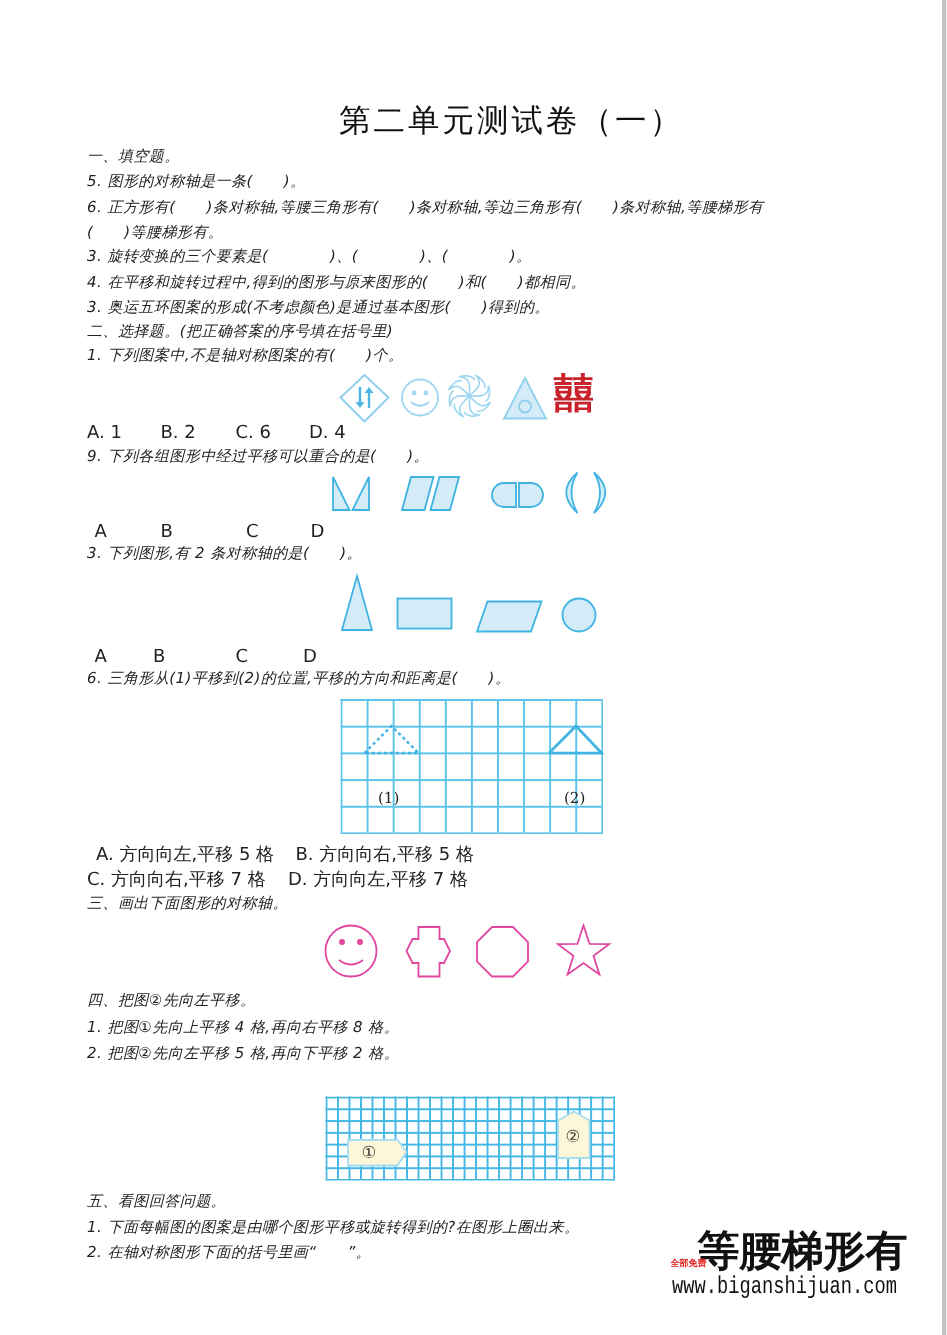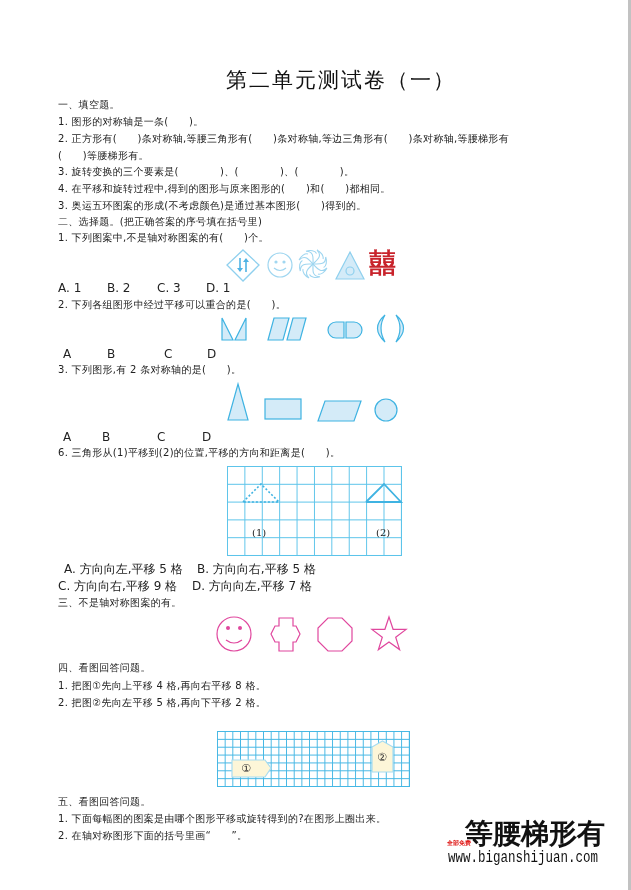--- a/index.html
+++ b/index.html
@@ -8,21 +8,21 @@
       font-family: "DejaVu Sans", sans-serif; color: #222222;
     }
     .edge-bar { position: absolute; left: 628px; top: 0; width: 3px; height: 890px; background: #c2c2c2; }
     .title {
       position: absolute; left: 226px; top: 68px; width: 216px;
       font-family: "DejaVu Serif", serif; font-size: 21px; line-height: 24px;
       letter-spacing: 2px; color: #111; white-space: nowrap;
     }
     .ln {
       position: absolute; left: 58px; font-size: 10px; line-height: 14px;
-      letter-spacing: 0.3px; white-space: pre; color: #222;
+      letter-spacing: 0.3px; white-space: pre; color: #222; font-style: italic;
     }
     .lbl { position: absolute; font-size: 12px; line-height: 14px; white-space: pre; color: #222; }
     .overlay { position: absolute; left: 0; top: 0; pointer-events: none; }
     .xi {
       position: absolute; left: 369px; top: 247px; font-size: 27px; line-height: 32px;
       font-weight: bold; color: #c8232b;
     }
     .grid4 {
       position: absolute; left: 227px; top: 466px; width: 174px; height: 89px;
       background-image:
@@ -58,59 +58,59 @@
     }
   </style>
 </head>
 <body>
 
 <div class="edge-bar"></div>
 
 <div class="title">第二单元测试卷（一）</div>
 
 <div class="ln" style="top:98px">一、填空题。</div>
-<div class="ln" style="top:115px">1. 图形的对称轴是一条(　　)。</div>
-<div class="ln" style="top:132px">2. 正方形有(　　)条对称轴,等腰三角形有(　　)条对称轴,等边三角形有(　　)条对称轴,等腰梯形有</div>
+<div class="ln" style="top:115px">5. 图形的对称轴是一条(　　)。</div>
+<div class="ln" style="top:132px">6. 正方形有(　　)条对称轴,等腰三角形有(　　)条对称轴,等边三角形有(　　)条对称轴,等腰梯形有</div>
 <div class="ln" style="top:149px">(　　)等腰梯形有。</div>
 <div class="ln" style="top:165px">3. 旋转变换的三个要素是(　　　　)、(　　　　)、(　　　　)。</div>
 <div class="ln" style="top:182px">4. 在平移和旋转过程中,得到的图形与原来图形的(　　)和(　　)都相同。</div>
 <div class="ln" style="top:199px">3. 奥运五环图案的形成(不考虑颜色)是通过基本图形(　　)得到的。</div>
 
 <div class="ln" style="top:215px">二、选择题。(把正确答案的序号填在括号里)</div>
 <div class="ln" style="top:231px">1. 下列图案中,不是轴对称图案的有(　　)个。</div>
 <div class="xi">囍</div>
 <div class="lbl" style="left:58px;top:281px">A. 1</div>
 <div class="lbl" style="left:107px;top:281px">B. 2</div>
-<div class="lbl" style="left:157px;top:281px">C. 3</div>
-<div class="lbl" style="left:206px;top:281px">D. 1</div>
+<div class="lbl" style="left:157px;top:281px">C. 6</div>
+<div class="lbl" style="left:206px;top:281px">D. 4</div>
 
-<div class="ln" style="top:298px">2. 下列各组图形中经过平移可以重合的是(　　)。</div>
+<div class="ln" style="top:298px">9. 下列各组图形中经过平移可以重合的是(　　)。</div>
 <div class="lbl" style="left:63px;top:347px">A</div>
 <div class="lbl" style="left:107px;top:347px">B</div>
 <div class="lbl" style="left:164px;top:347px">C</div>
 <div class="lbl" style="left:207px;top:347px">D</div>
 
 <div class="ln" style="top:363px">3. 下列图形,有 2 条对称轴的是(　　)。</div>
 <div class="lbl" style="left:63px;top:430px">A</div>
 <div class="lbl" style="left:102px;top:430px">B</div>
 <div class="lbl" style="left:157px;top:430px">C</div>
 <div class="lbl" style="left:202px;top:430px">D</div>
 
 <div class="ln" style="top:446px">6. 三角形从(1)平移到(2)的位置,平移的方向和距离是(　　)。</div>
 <div class="grid4"></div>
 <div class="grid-lbl" style="left:252px;top:527px">(1)</div>
 <div class="grid-lbl" style="left:376px;top:527px">(2)</div>
 <div class="lbl" style="left:64px;top:562px">A. 方向向左,平移 5 格</div>
 <div class="lbl" style="left:197px;top:562px">B. 方向向右,平移 5 格</div>
-<div class="lbl" style="left:58px;top:579px">C. 方向向右,平移 9 格</div>
+<div class="lbl" style="left:58px;top:579px">C. 方向向右,平移 7 格</div>
 <div class="lbl" style="left:192px;top:579px">D. 方向向左,平移 7 格</div>
 
-<div class="ln" style="top:596px">三、不是轴对称图案的有。</div>
+<div class="ln" style="top:596px">三、画出下面图形的对称轴。</div>
 
-<div class="ln" style="top:661px">四、看图回答问题。</div>
+<div class="ln" style="top:661px">四、把图②先向左平移。</div>
 <div class="ln" style="top:679px">1. 把图①先向上平移 4 格,再向右平移 8 格。</div>
 <div class="ln" style="top:696px">2. 把图②先向左平移 5 格,再向下平移 2 格。</div>
 <div class="grid25"></div>
 
 <svg class="overlay" width="631" height="890" viewBox="0 0 631 890">
 
   <g fill="none" stroke="#8fd0ee" stroke-width="1.3">
     <polygon points="243,250 259,265 243,281 227,265"></polygon>
     <line x1="240" y1="258" x2="240" y2="270" stroke="#4fb3e4" stroke-width="1.6"></line>
     <polygon points="237,268 243,268 240,272" fill="#4fb3e4" stroke="none"></polygon>

